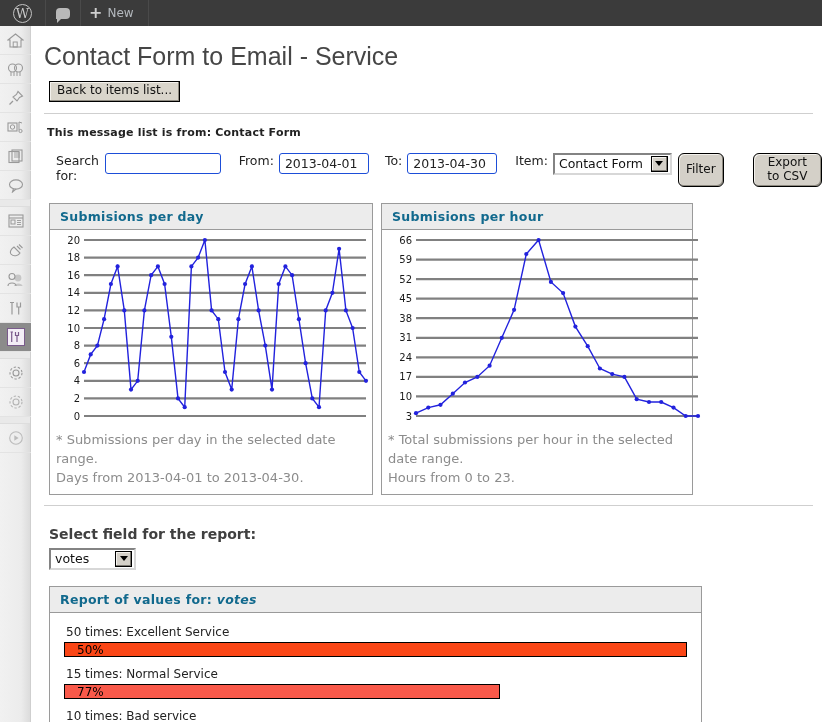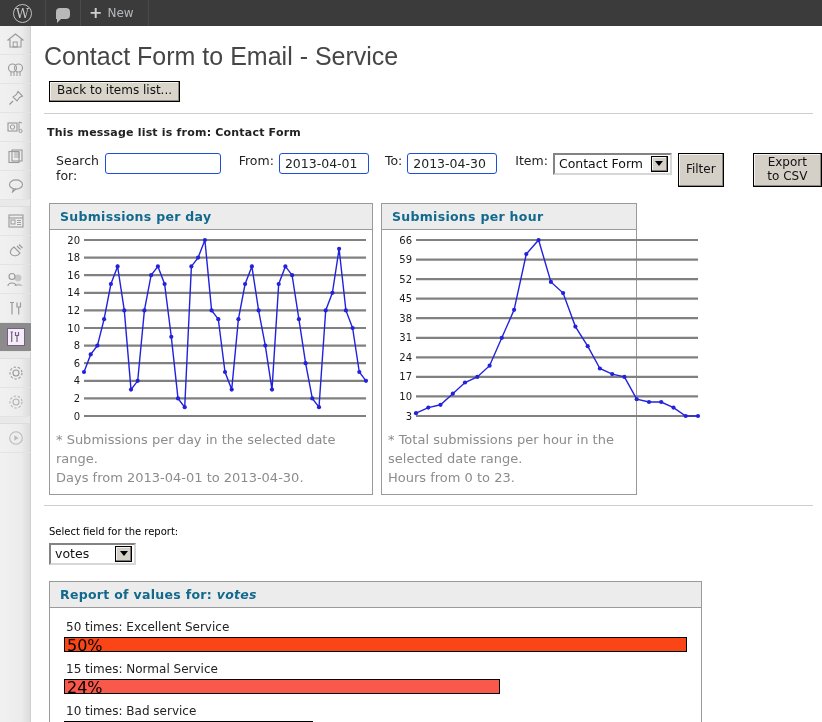--- a/index.html
+++ b/index.html
@@ -74,21 +74,21 @@
     margin: 16px 0 0 0; font-size: 25px; font-weight: normal; color: #464646;
     letter-spacing: 0px; font-family: "Liberation Sans", sans-serif;
   }
   .btn {
     font-family: "DejaVu Sans", sans-serif;
     background: #d9d5cb; border: 1px solid #000; color: #111;
     font-size: 12px; padding: 2px 7px 3px 7px; cursor: pointer;
     box-shadow: inset -1px -1px 0 #8e8a80, inset 1px 1px 0 #f3f1ec;
     line-height: 1.15;
   }
-  .btn.gray { background: #d4d0c8; }
+  .btn.gray { background: #d4d0c8; border-radius: 6px; }
   #back-btn { margin: 10px 0 0 5px; }
 
   hr.rule { border: 0; border-top: 1px solid #cfcfcf; margin: 11px 9px 0 0; }
 
   .subtitle {
     margin: 12px 0 0 3px; font-size: 11px; font-weight: bold; color: #222;
     letter-spacing: .2px;
   }
 
   
@@ -132,34 +132,34 @@
     letter-spacing: .3px;
   }
   .panel-hd .ital { font-style: italic; }
   .chart-box { position: relative; }
   .chart-cap {
     font-size: 13px; color: #8c8c8c; line-height: 1.45;
     padding: 1px 0 6px 6px; white-space: pre-line;
   }
 
   
-  .field-label { margin: 20px 0 0 5px; font-size: 10px; font-weight: normal; color: #000000; }
+  .field-label { margin: 20px 0 0 5px; font-size: 14px; font-weight: bold; color: #404040; }
   #field-select { margin: 6px 0 0 5px; }
   #field-select .selval { width: 60px; }
 
   
   #values-panel { margin: 16px 0 0 5px; width: 653px; }
   #values-body { padding: 12px 14px 8px 14px; }
   .val-label { font-size: 12px; color: #222; margin: 0 0 3px 2px; }
   .val-bar {
     border: 1px solid #000; height: 15px; position: relative;
     margin-bottom: 10px;
   }
   .val-bar span {
-    position: absolute; left: 2px; top: 0px; font-size: 16px; color: #000;
+    position: absolute; left: 12px; top: 0px; font-size: 12px; color: #000;
     line-height: 15px; font-family: "DejaVu Sans", sans-serif;
   }
   .axis-txt { font-family: "DejaVu Sans", sans-serif; font-size: 10px; fill: #1a1a1a; }
 </style>
 </head>
 <body>
 
 <div id="page">
 
   <div id="adminbar">
@@ -303,21 +303,21 @@
           </span>
       </div>
       <button class="btn gray">Filter</button>
       <button id="export-btn" class="btn gray">Export to CSV</button>
     </div>
 
     
     <div id="charts">
 
       <div class="panel" style="width:324px;">
-        <div class="panel-hd">Submissions per day</div>
+        <div class="panel-hd">Submisions per day</div>
         <div class="chart-box">
           <svg id="svg-day" width="322" height="196">
               <line x1="34" x2="316" y1="186" y2="186" stroke="#808080" stroke-width="2.2"></line>
               <text x="30" y="189.5" text-anchor="end" class="axis-txt">0</text>
               <line x1="34" x2="316" y1="168.4" y2="168.4" stroke="#808080" stroke-width="2.2"></line>
               <text x="30" y="171.9" text-anchor="end" class="axis-txt">2</text>
               <line x1="34" x2="316" y1="150.8" y2="150.8" stroke="#808080" stroke-width="2.2"></line>
               <text x="30" y="154.3" text-anchor="end" class="axis-txt">4</text>
               <line x1="34" x2="316" y1="133.2" y2="133.2" stroke="#808080" stroke-width="2.2"></line>
               <text x="30" y="136.7" text-anchor="end" class="axis-txt">6</text>
@@ -378,21 +378,21 @@
               <circle cx="295.9" cy="80.4" r="2.1" fill="#2222dd"></circle>
               <circle cx="302.6" cy="98.0" r="2.1" fill="#2222dd"></circle>
               <circle cx="309.3" cy="142.0" r="2.1" fill="#2222dd"></circle>
               <circle cx="316.0" cy="150.8" r="2.1" fill="#2222dd"></circle>
             </svg>
         </div>
         <div class="chart-cap">* Submissions per day in the selected date range.
    Days from 2013-04-01 to 2013-04-30.</div>
       </div>
 
-      <div class="panel" style="width:256px;">
+      <div class="panel" style="width:312px;">
         <div class="panel-hd">Submisions per hour</div>
         <div class="chart-box">
           <svg id="svg-hour" width="322" height="196">
               <line x1="34" x2="316" y1="186" y2="186" stroke="#808080" stroke-width="2.2"></line>
               <text x="30" y="189.5" text-anchor="end" class="axis-txt">3</text>
               <line x1="34" x2="316" y1="166.44444444444446" y2="166.44444444444446" stroke="#808080" stroke-width="2.2"></line>
               <text x="30" y="169.94444444444446" text-anchor="end" class="axis-txt">10</text>
               <line x1="34" x2="316" y1="146.88888888888889" y2="146.88888888888889" stroke="#808080" stroke-width="2.2"></line>
               <text x="30" y="150.38888888888889" text-anchor="end" class="axis-txt">17</text>
               <line x1="34" x2="316" y1="127.33333333333334" y2="127.33333333333334" stroke="#808080" stroke-width="2.2"></line>
@@ -455,21 +455,21 @@
     
     <div class="panel" id="values-panel">
       <div class="panel-hd"><span>Report of values for: </span><span class="ital">votes</span></div>
       <div id="values-body">
           <div class="val-label">50 times: Excellent Service</div>
           <div class="val-bar" style="background: rgb(250, 70, 22); width: 100%;">
             <span>50%</span>
           </div>
           <div class="val-label">15 times: Normal Service</div>
           <div class="val-bar" style="background: rgb(249, 89, 74); width: 70%;">
-            <span>24%</span>
+            <span>77%</span>
           </div>
           <div class="val-label">10 times: Bad service</div>
           <div class="val-bar" style="background: rgb(240, 144, 144); width: 40%;">
             <span>20%</span>
           </div>
         </div>
     </div>
 
     
 

